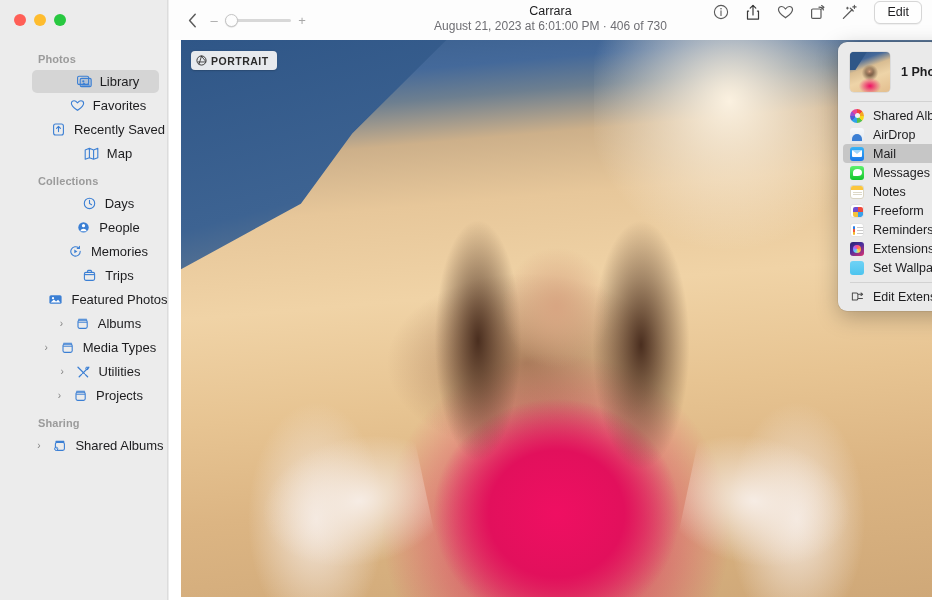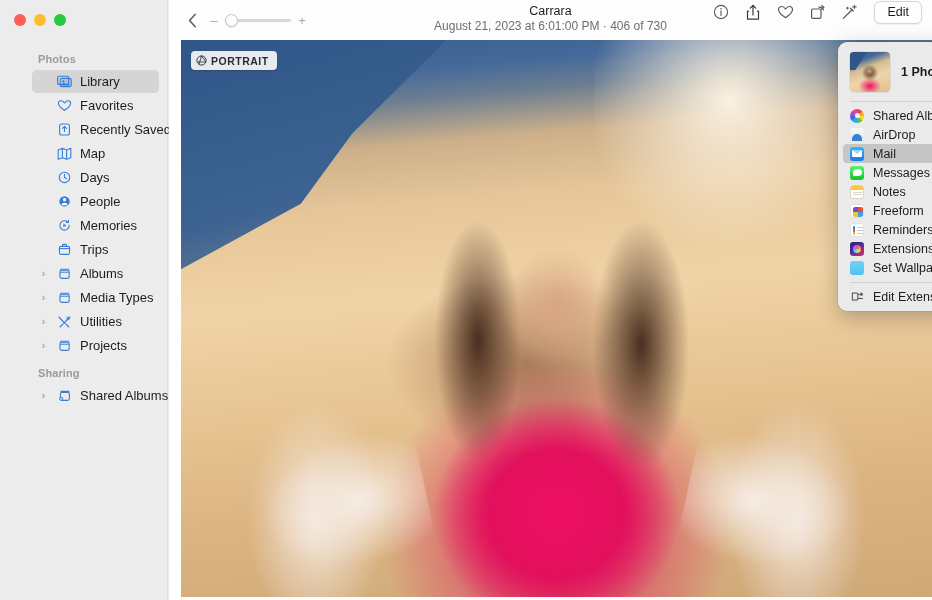--- a/index.html
+++ b/index.html
@@ -24,21 +24,21 @@
   .light.green { background:#28c840; }
 
   .sb-scroll { position:absolute; top:44px; left:0; right:0; bottom:0;margin-left:24px; }
   .sb-head {
     font-size:11px; color:#9b9b9b; font-weight:600;
     padding:9px 0 4px 14px; letter-spacing:0.1px;
   }
   .sb-item {
     display:flex; align-items:center; height:23px;
     margin:1px 8px; padding-left:6px; border-radius:5px;
-    font-size:13px; color:#1d1d1f; cursor:default; gap:7px;
+    font-size:13px; color:#1d1d1f; cursor:default; gap:7px;justify-content:center;
   }
   .sb-item.sel { background:#d5d5d5; }
   .sb-twist {
     width:11px; flex:0 0 11px; text-align:center; color:#848484; font-size:10px;
     line-height:1;
   }
   .sb-twist.empty { visibility:hidden; }
   .sb-ico { width:17px; flex:0 0 17px; display:flex; align-items:center; justify-content:center; }
   .sb-ico svg { display:block; }
   .sb-label { white-space:nowrap; }
@@ -285,20 +285,21 @@
       <div class="sb-item">
         <span class="sb-twist empty">›</span>
         <span class="sb-ico">
           <svg width="15" height="13" viewBox="0 0 15 13">
               <path d="M1.2 2.9l4.2-1.6v9.4L1.2 12.3zM5.4 1.3l4.2 1.6v9.4L5.4 10.7zM9.6 2.9l4.2-1.6v9.4L9.6 12.3z" fill="none" stroke="#3b7fd4" stroke-width="1.1" stroke-linejoin="round"></path>
             </svg>
         </span>
         <span class="sb-label">Map</span>
       </div>
 
+      <div class="sb-head">Collections</div>
 
       <div class="sb-item">
         <span class="sb-twist empty">›</span>
         <span class="sb-ico">
           <svg width="15" height="13" viewBox="0 0 15 13">
               <circle cx="7.5" cy="6.4" r="5.2" fill="none" stroke="#3b7fd4" stroke-width="1.1"></circle>
               <path d="M7.5 3.3v3.1l2.1 1.3" stroke="#3b7fd4" stroke-width="1.1" stroke-linecap="round" fill="none"></path>
             </svg>
         </span>
         <span class="sb-label">Days</span>
@@ -333,20 +334,31 @@
         <span class="sb-ico">
           <svg width="15" height="13" viewBox="0 0 15 13">
               <rect x="2.4" y="3.4" width="10.2" height="8" rx="1.6" fill="none" stroke="#3b7fd4" stroke-width="1.1"></rect>
               <path d="M5.6 3.2V2.3c0-.5.4-.9.9-.9h2c.5 0 .9.4.9.9v.9" fill="none" stroke="#3b7fd4" stroke-width="1.1"></path>
               <path d="M2.6 5.6h9.8" stroke="#3b7fd4" stroke-width="1.1"></path>
             </svg>
         </span>
         <span class="sb-label">Trips</span>
       </div>
 
+      <div class="sb-item">
+        <span class="sb-twist empty">›</span>
+        <span class="sb-ico">
+          <svg width="15" height="13" viewBox="0 0 15 13">
+              <rect x="1.4" y="2.2" width="12.2" height="8.6" rx="1.6" fill="#3b7fd4"></rect>
+              <circle cx="5" cy="5.2" r="1.1" fill="#fff"></circle>
+              <path d="M2.6 9.6l3.3-3.2 2.2 2.2 2-1.8 2.3 2.8z" fill="#fff"></path>
+            </svg>
+        </span>
+        <span class="sb-label">Featured Photos</span>
+      </div>
 
       <div class="sb-item">
         <span class="sb-twist">›</span>
         <span class="sb-ico">
           <svg width="15" height="13" viewBox="0 0 15 13">
               <rect x="3" y="3.2" width="9.2" height="8.2" rx="1.6" fill="none" stroke="#3b7fd4" stroke-width="1.1"></rect>
               <path d="M3.6 2.2h8" stroke="#3b7fd4" stroke-width="1.1" stroke-linecap="round"></path>
               <path d="M3.2 5.2h8.8" stroke="#3b7fd4" stroke-width="1"></path>
             </svg>
         </span>

